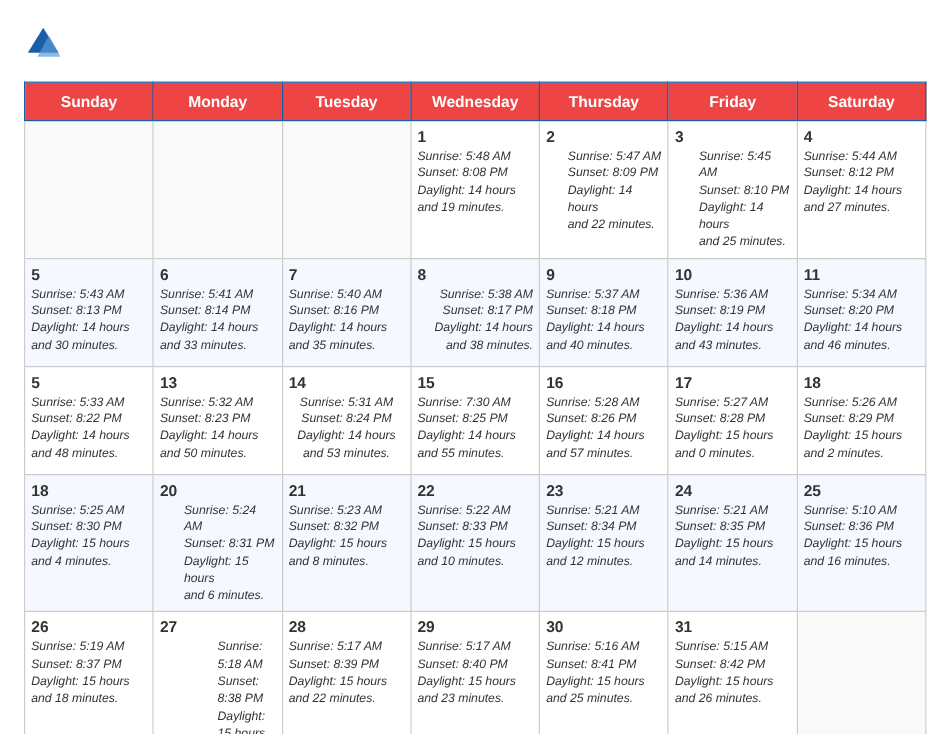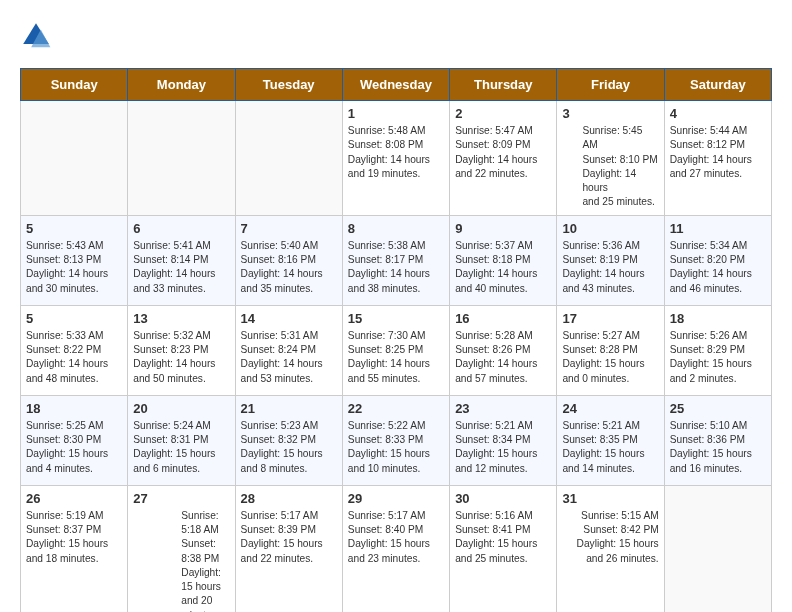--- a/index.html
+++ b/index.html
@@ -52,21 +52,21 @@
     .location {
       font-size: 16px;
       color: #555;
     }
     table {
       width: 100%;
       border-collapse: collapse;
       table-layout: fixed;
     }
     th {
-      background-color: #a16207;
+      background-color: #ef4444;
       color: #fff;
       padding: 8px 6px;
       font-size: 13px;
       font-weight: bold;
       text-align: center;
       border: 1px solid #1a5dab;
     }
     td {
       border: 1px solid #ccc;
       vertical-align: top;
@@ -82,20 +82,21 @@
     .day-number {
       font-size: 13px;
       font-weight: bold;
       display: block;
       margin-bottom: 3px;
     }
     .day-info {
       font-size: 10.2px;
       line-height: 1.4;
       color: #333;
+      font-style: italic;
     }
     tr:nth-child(even) td {
       background: #f5f8ff;
     }
     tr:nth-child(even) td.empty {
       background: #f5f8ff;
     }
   </style>
 </head>
 <body>
@@ -136,21 +137,21 @@
         <td class="empty"></td>
         <td>
           <span class="day-number">1</span>
           <div class="day-info" style="white-space: pre-line;">Sunrise: 5:48 AM
 Sunset: 8:08 PM
 Daylight: 14 hours
 and 19 minutes.</div>
         </td>
         <td>
           <span class="day-number">2</span>
-          <div class="day-info" style="white-space: pre-line;">Sunrise: 5:47 AM
+          <div class="day-info" style="white-space: pre-line; margin-left: 18px;">Sunrise: 5:47 AM
 Sunset: 8:09 PM
 Daylight: 14 hours
 and 22 minutes.</div>
         </td>
         <td>
           <span class="day-number">3</span>
           <div class="day-info" style="white-space: pre-line; margin-left: 20px;">Sunrise: 5:45 AM
 Sunset: 8:10 PM
 Daylight: 14 hours
 and 25 minutes.</div>
@@ -180,21 +181,21 @@
         </td>
         <td>
           <span class="day-number">7</span>
           <div class="day-info" style="white-space: pre-line;">Sunrise: 5:40 AM
 Sunset: 8:16 PM
 Daylight: 14 hours
 and 35 minutes.</div>
         </td>
         <td>
           <span class="day-number">8</span>
-          <div class="day-info" style="white-space: pre-line;">Sunrise: 5:38 AM
+          <div class="day-info" style="white-space: pre-line; text-align: right;">Sunrise: 5:38 AM
 Sunset: 8:17 PM
 Daylight: 14 hours
 and 38 minutes.</div>
         </td>
         <td>
           <span class="day-number">9</span>
           <div class="day-info" style="white-space: pre-line;">Sunrise: 5:37 AM
 Sunset: 8:18 PM
 Daylight: 14 hours
 and 40 minutes.</div>
@@ -224,21 +225,21 @@
         </td>
         <td>
           <span class="day-number">13</span>
           <div class="day-info" style="white-space: pre-line;">Sunrise: 5:32 AM
 Sunset: 8:23 PM
 Daylight: 14 hours
 and 50 minutes.</div>
         </td>
         <td>
           <span class="day-number">14</span>
-          <div class="day-info" style="white-space: pre-line;">Sunrise: 5:31 AM
+          <div class="day-info" style="white-space: pre-line; text-align: center;">Sunrise: 5:31 AM
 Sunset: 8:24 PM
 Daylight: 14 hours
 and 53 minutes.</div>
         </td>
         <td>
           <span class="day-number">15</span>
           <div class="day-info" style="white-space: pre-line;">Sunrise: 7:30 AM
 Sunset: 8:25 PM
 Daylight: 14 hours
 and 55 minutes.</div>
@@ -268,21 +269,21 @@
       <tr>
         <td>
           <span class="day-number">18</span>
           <div class="day-info" style="white-space: pre-line;">Sunrise: 5:25 AM
 Sunset: 8:30 PM
 Daylight: 15 hours
 and 4 minutes.</div>
         </td>
         <td>
           <span class="day-number">20</span>
-          <div class="day-info" style="white-space: pre-line;">Sunrise: 5:24 AM
+          <div class="day-info" style="white-space: pre-line; margin-left: 20px;">Sunrise: 5:24 AM
 Sunset: 8:31 PM
 Daylight: 15 hours
 and 6 minutes.</div>
         </td>
         <td>
           <span class="day-number">21</span>
           <div class="day-info" style="white-space: pre-line;">Sunrise: 5:23 AM
 Sunset: 8:32 PM
 Daylight: 15 hours
 and 8 minutes.</div>
@@ -347,21 +348,21 @@
         </td>
         <td>
           <span class="day-number">30</span>
           <div class="day-info" style="white-space: pre-line;">Sunrise: 5:16 AM
 Sunset: 8:41 PM
 Daylight: 15 hours
 and 25 minutes.</div>
         </td>
         <td>
           <span class="day-number">31</span>
-          <div class="day-info" style="white-space: pre-line; text-align: right;">Sunrise: 5:15 AM
+          <div class="day-info" style="white-space: pre-line;">Sunrise: 5:15 AM
 Sunset: 8:42 PM
 Daylight: 15 hours
 and 26 minutes.</div>
         </td>
         <td class="empty"></td>
       </tr>
     </tbody>
 </table>
 
 </body></html>

